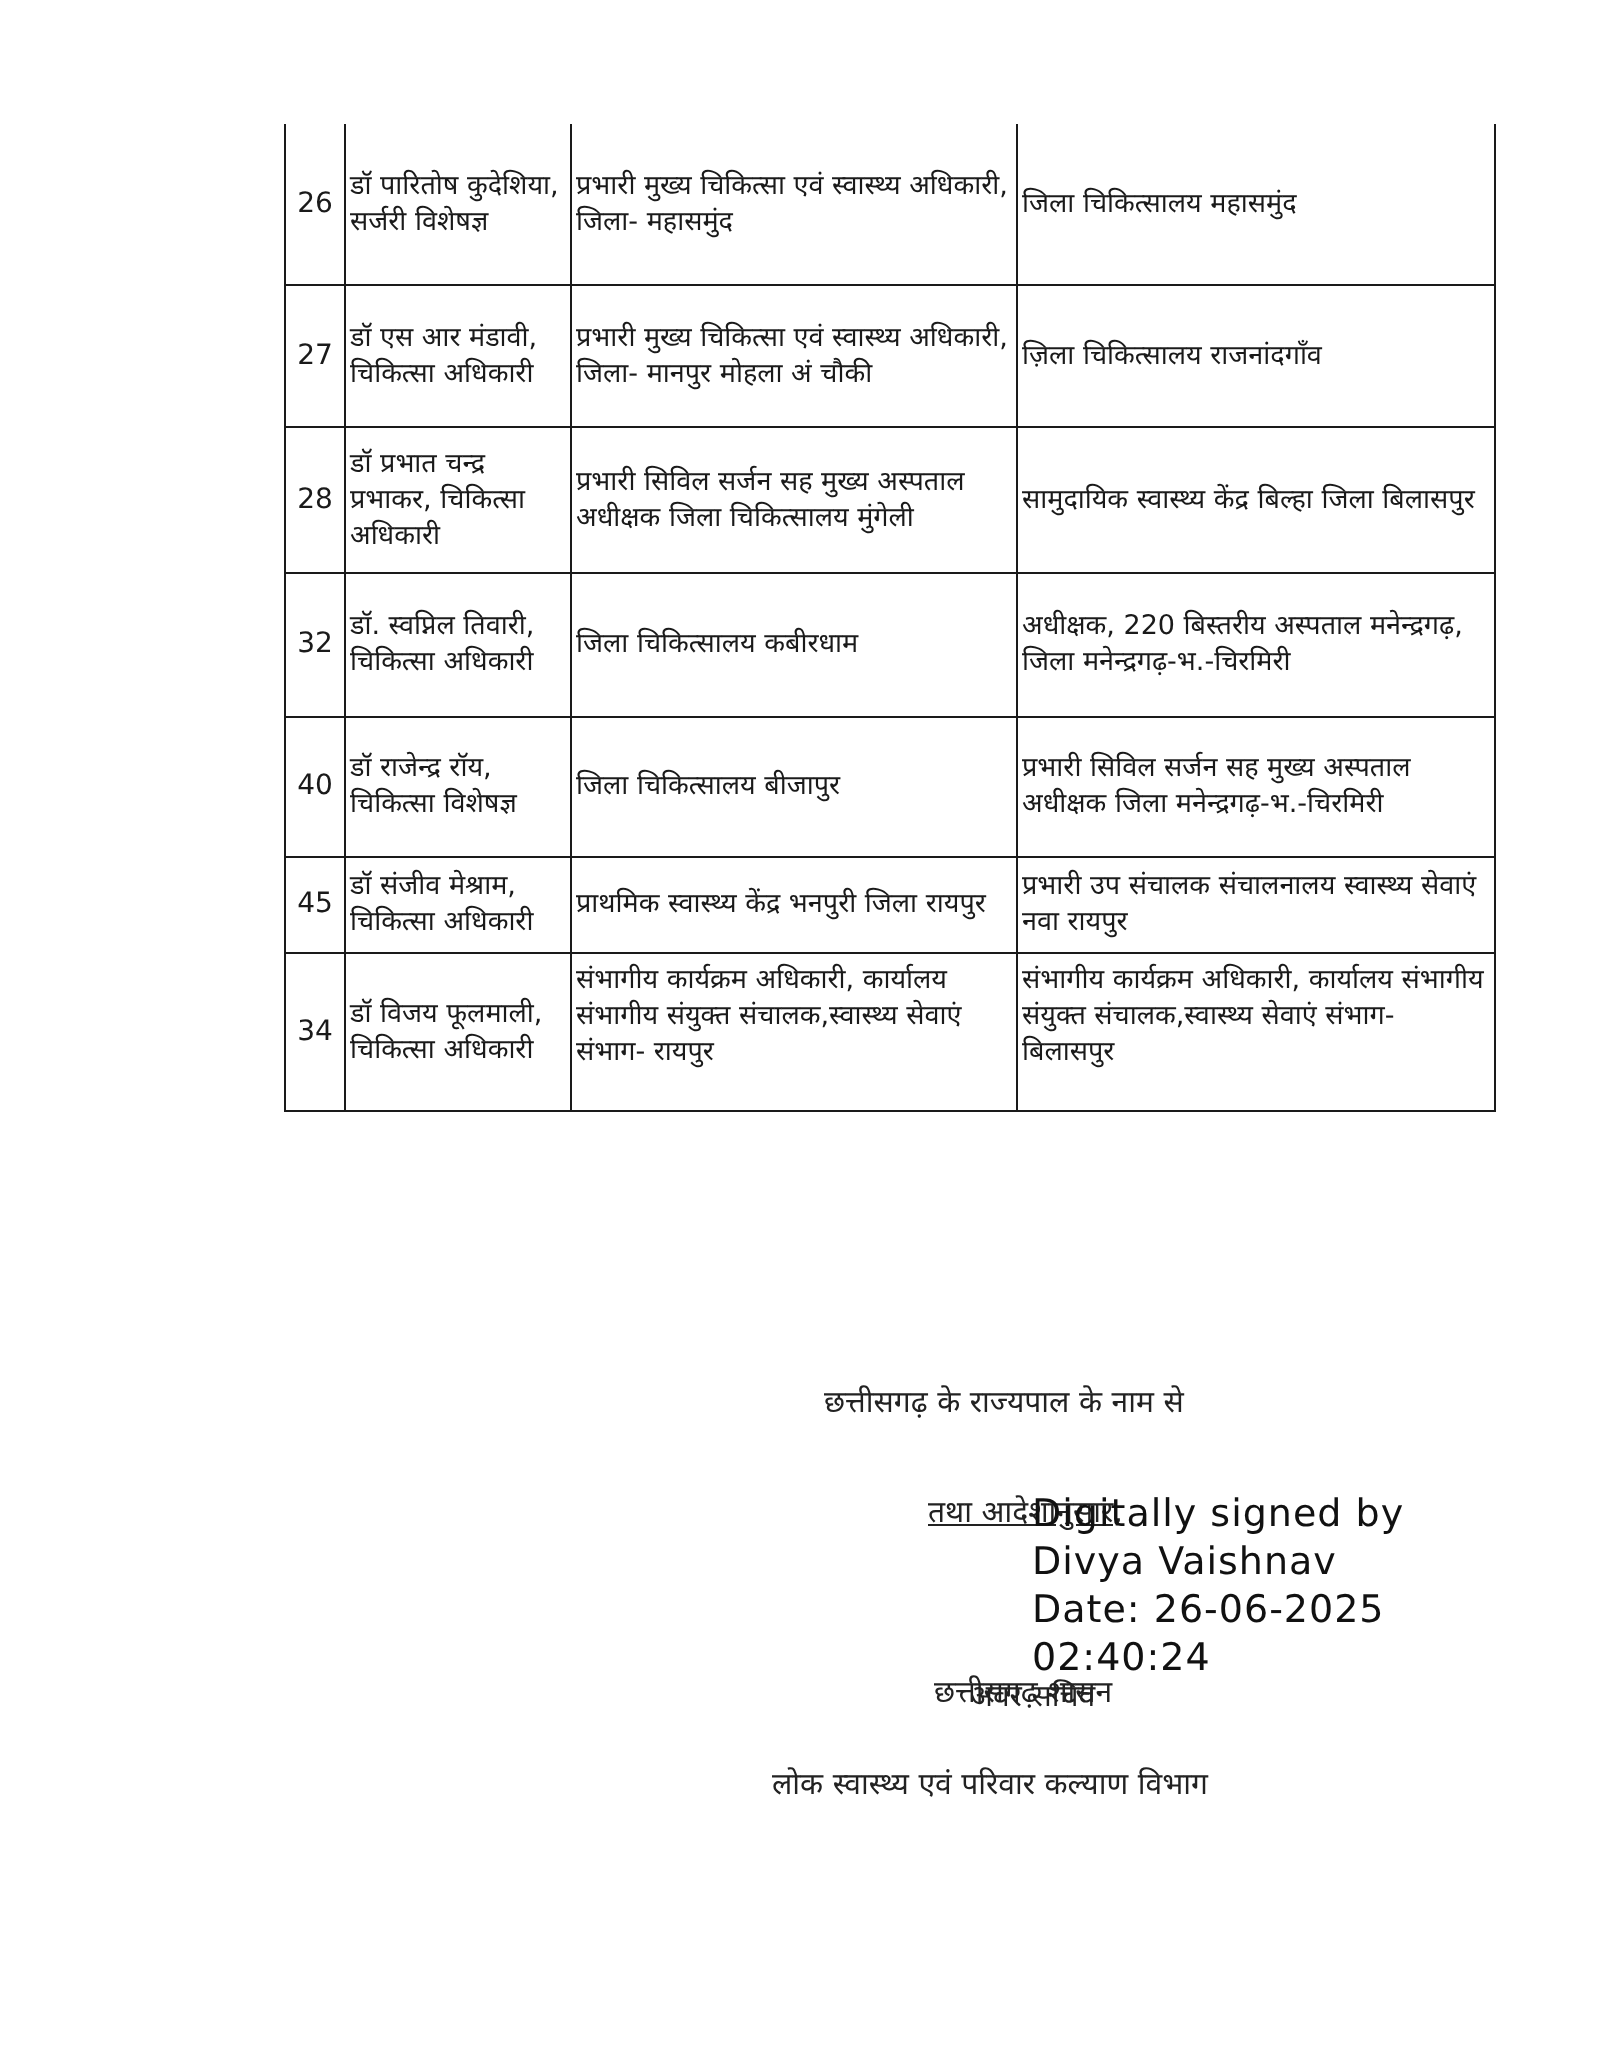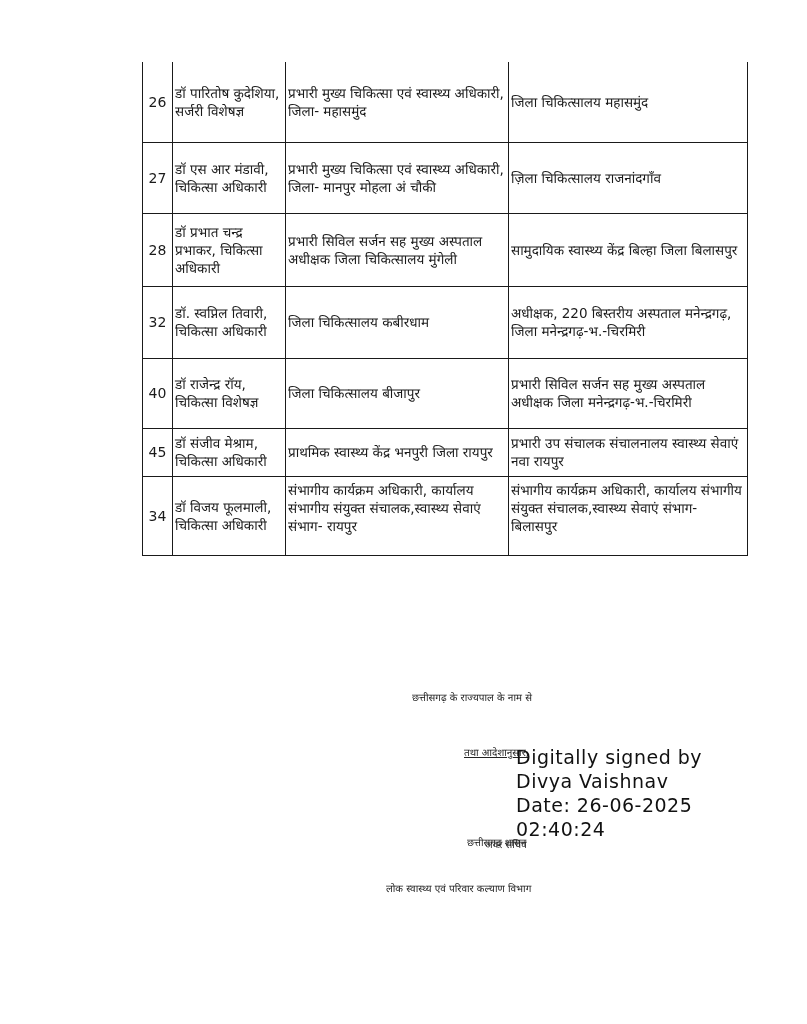--- a/index.html
+++ b/index.html
@@ -10,21 +10,21 @@
   td { border: 1.5px solid #1a1a1a; vertical-align: middle; padding: 0 2px;
        font-size: 13.5px; line-height: 18px; }
   tr:first-child td { border-top: none; }
   td.num { text-align: center; font-size: 14px; padding: 0; }
   col.c1 { width: 30px; } col.c2 { width: 113px; } col.c3 { width: 223px; } col.c4 { width: 239px; }
   .r26 { height: 80px; } .r27 { height: 71px; } .r28 { height: 73px; } .r29 { height: 72px; }
   .r30 { height: 70px; } .r31 { height: 49px; } .r32 { height: 68px; } .r33 { height: 48px; }
   .r34 { height: 79px; }
   td.top { vertical-align: top; padding-top: 4px; }
   .sig-block { position: absolute; left: 0; top: 0; width: 807px; }
-  .line { position: absolute; white-space: nowrap; font-size: 10px; color: #222; }
+  .line { position: absolute; white-space: nowrap; font-size: 15px; color: #222; }
   .l1 { left: 412px; top: 690px; }
   .l2 { left: 464px; top: 745px; text-decoration: underline; }
   .digi { position: absolute; left: 468px; top: 745px; font-family: "DejaVu Sans", sans-serif;
           font-size: 19px; line-height: 24px; color: #111; letter-spacing: 0.5px; margin-left: 48px; }
   .l3 { left: 485px; top: 837px; }
   .l4 { left: 467px; top: 835px; }
   .l5 { left: 386px; top: 881px; }
 </style>
 </head>
 <body>

